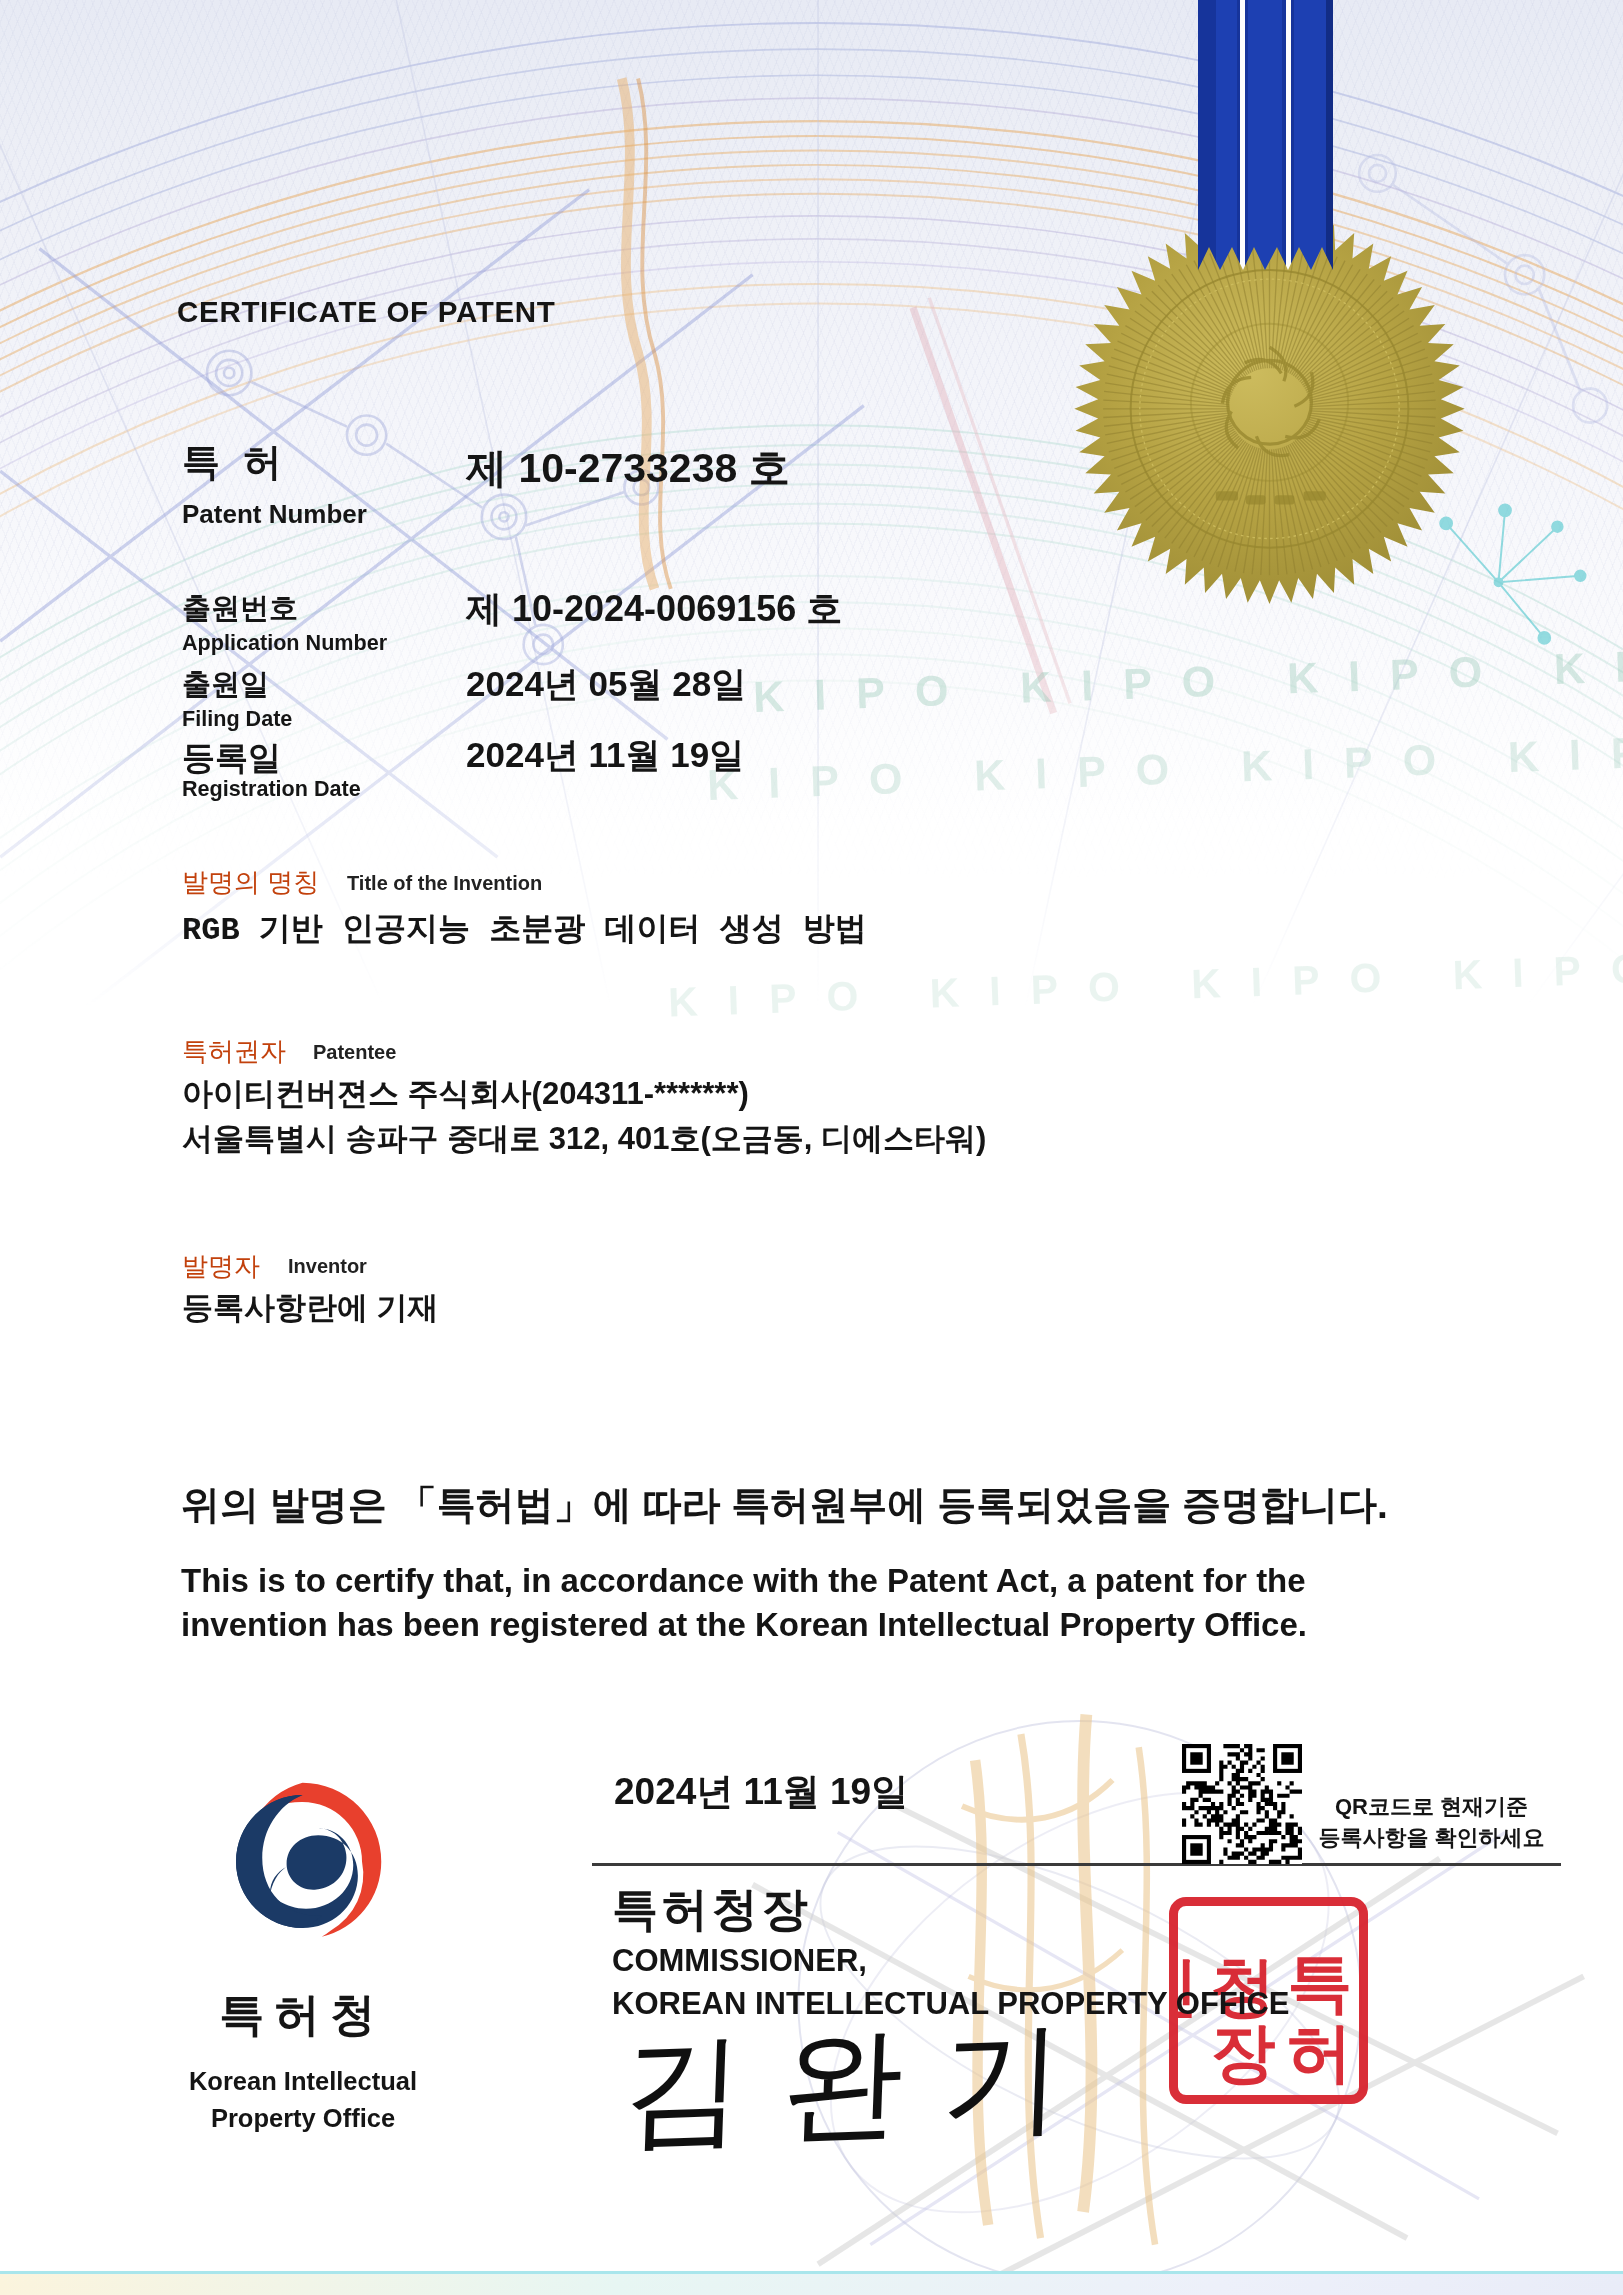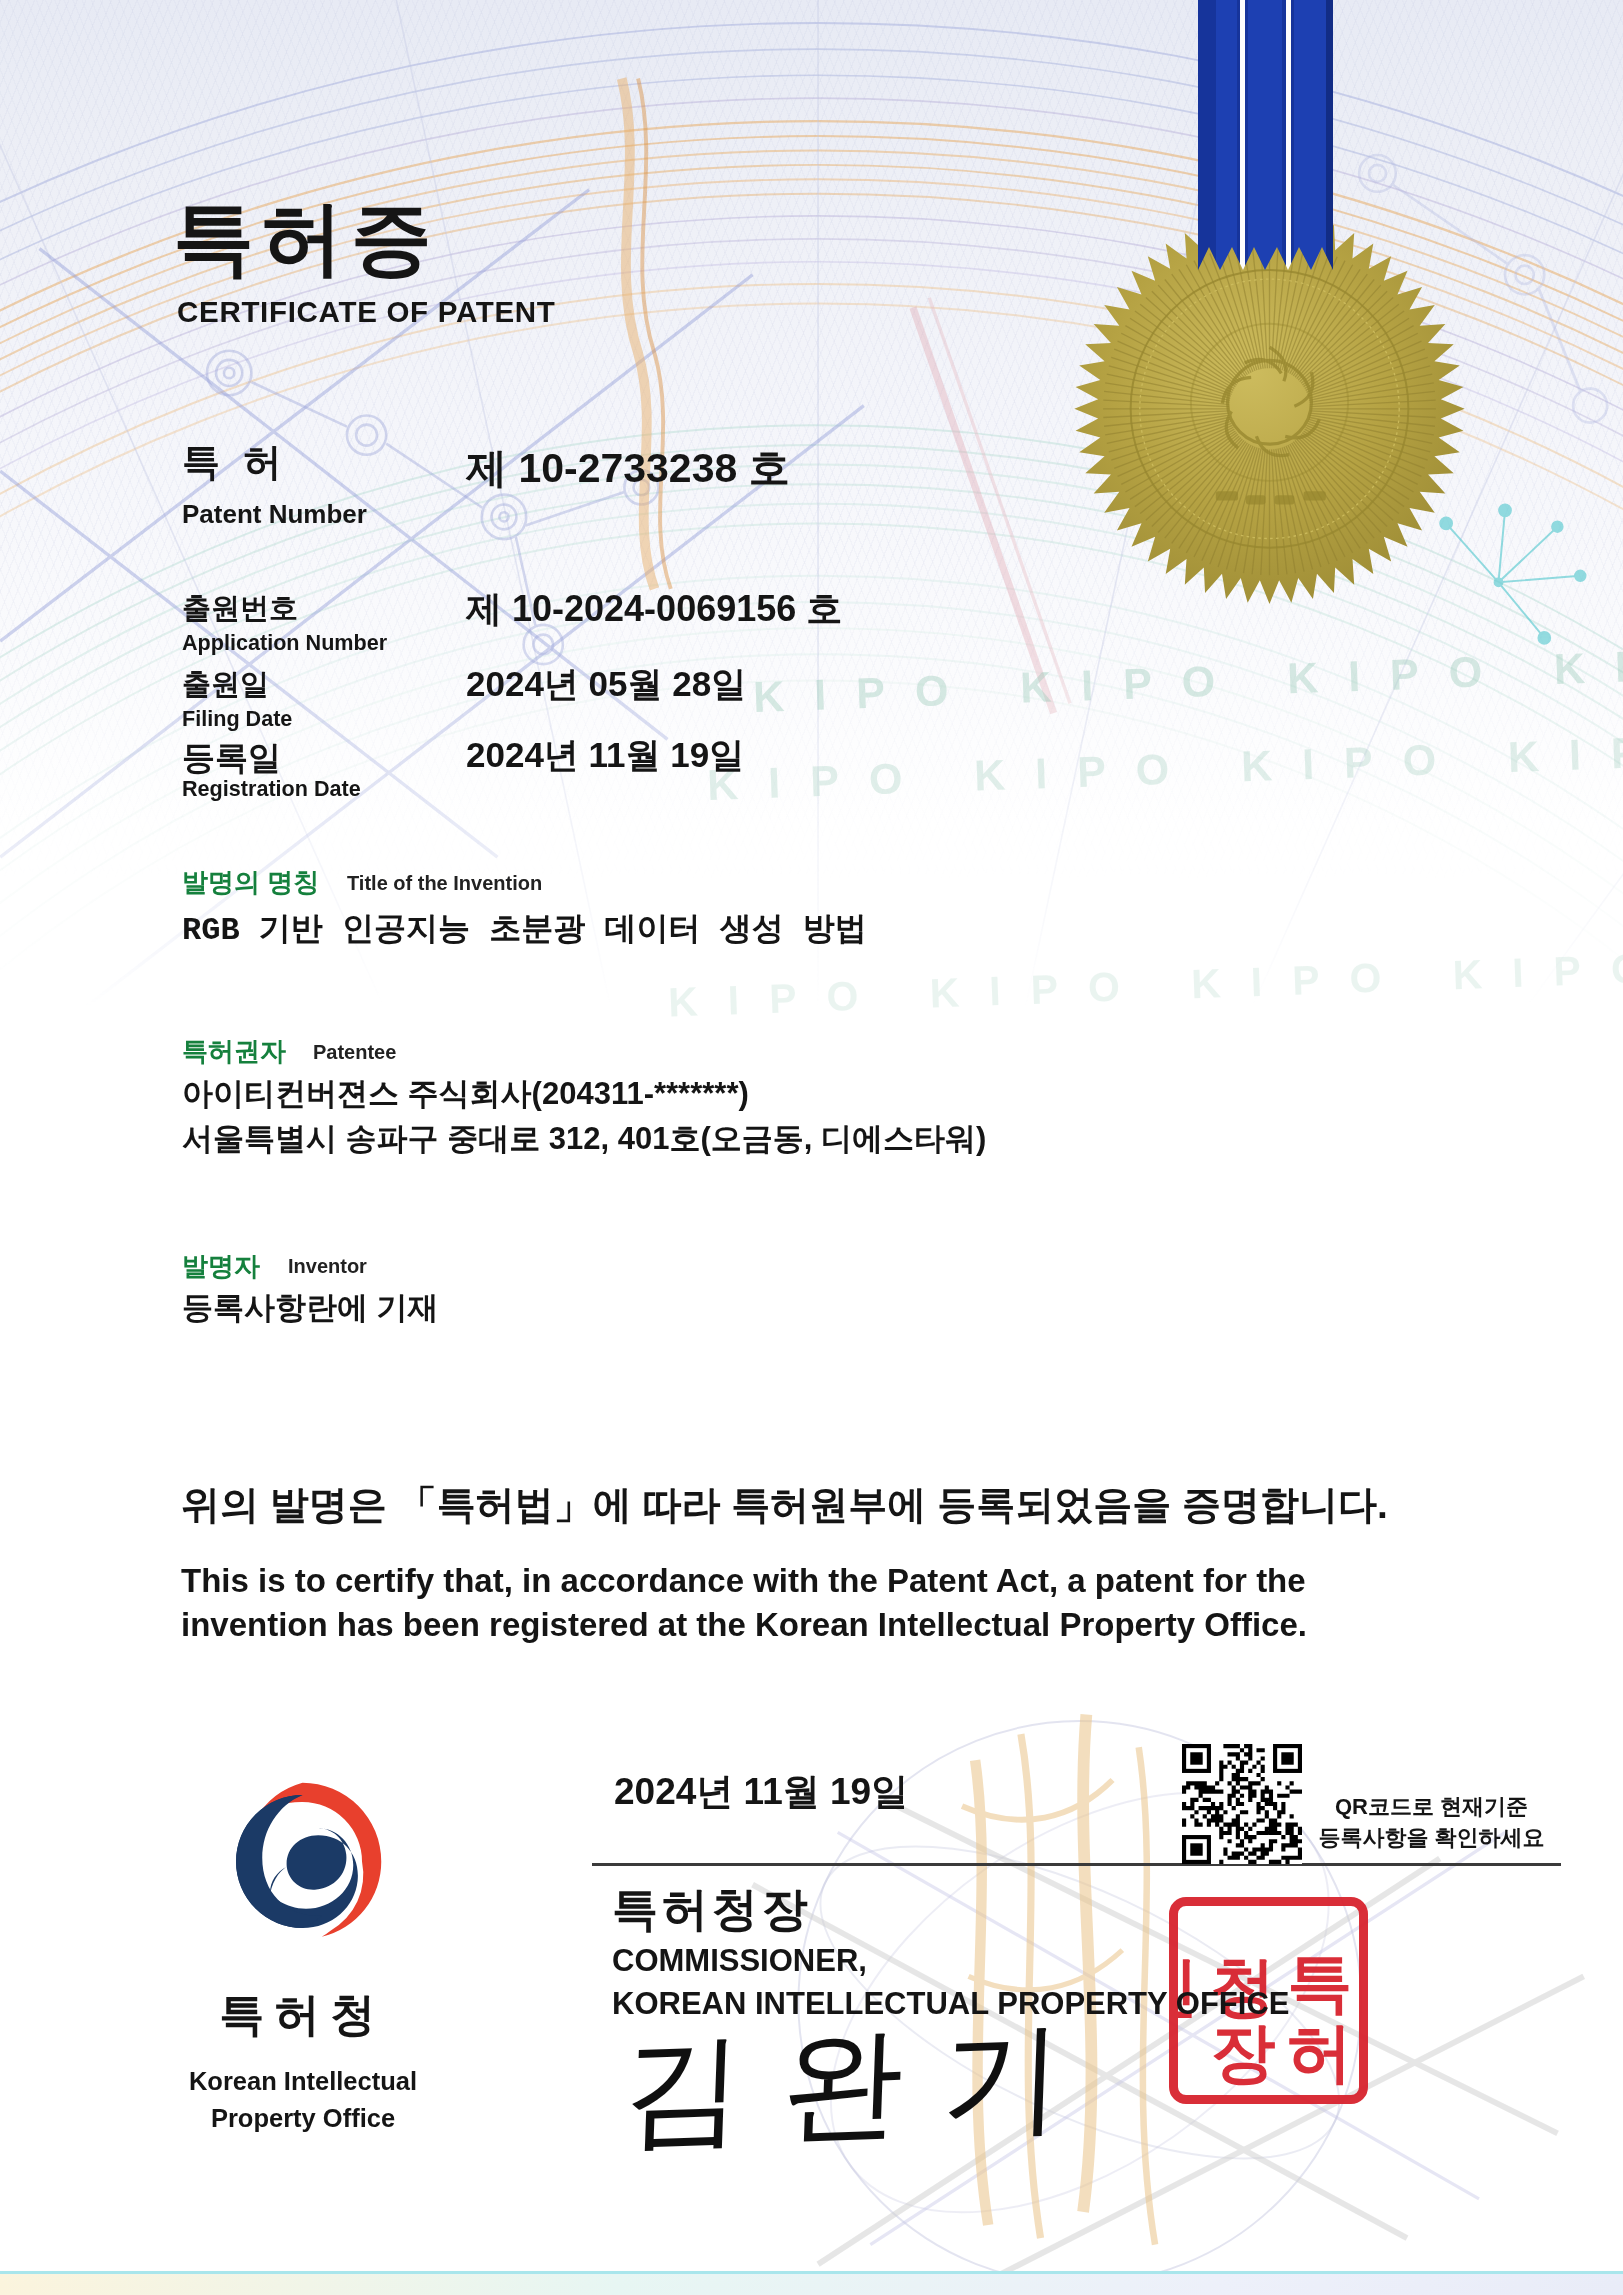--- a/index.html
+++ b/index.html
@@ -42,21 +42,21 @@
   .f0v{left:466px;top:441px;font-size:41px;text-align:right;}
   .f1l{left:182px;top:589px;font-size:29px;}
   .f1s{left:182px;top:630px;font-size:21.6px;}
   .f1v{left:466px;top:585px;font-size:36px;}
   .f2l{left:182px;top:665px;font-size:29px;}
   .f2s{left:182px;top:706px;font-size:21.6px;}
   .f2v{left:466px;top:661px;font-size:35px;}
   .f3l{left:182px;top:736px;font-size:33px;}
   .f3s{left:182px;top:776px;font-size:21.6px;}
   .f3v{left:466px;top:732px;font-size:35px;}
-  .sec-ko{font-size:26px;font-weight:700;z-index:5;color:#15803d;}
+  .sec-ko{font-size:26px;font-weight:400;z-index:5;color:#c2410c;}
   .sec-en{font-size:20px;font-weight:600;z-index:5;color:#222;}
   .inv-l{left:182px;top:865px;}
   .inv-e{left:347px;top:872px;}
   .inv-v{left:182px;top:907px;font-size:32px;font-family:Liberation Mono, monospace;}
   .pat-l{left:182px;top:1034px;}
   .pat-e{left:313px;top:1041px;}
   .pat-1{left:182px;top:1073px;font-size:31px;}
   .pat-2{left:182px;top:1118px;font-size:31px;}
   .invr-l{left:182px;top:1249px;}
   .invr-e{left:288px;top:1255px;}
@@ -227,21 +227,20 @@
     <g fill="#96862e" opacity=".7">
       <rect x="218" y="428" width="34" height="14" rx="4"></rect>
         <rect x="264" y="434" width="30" height="14" rx="4"></rect>
       <rect x="308" y="434" width="30" height="14" rx="4"></rect>
         <rect x="352" y="428" width="34" height="14" rx="4"></rect>
     </g>
   </svg>
 
   <div class="abs ribbon"></div>
 
-  <div class="abs t-ko">특허증</div>
   <div class="abs t-en">CERTIFICATE OF PATENT</div>
 
   <div class="abs lab f0l">특 허</div>
   <div class="abs sub f0s">Patent Number</div>
   <div class="abs val f0v">제 10-2733238 호</div>
 
   <div class="abs lab f1l">출원번호</div>
   <div class="abs sub f1s">Application Number</div>
   <div class="abs val f1v">제 10-2024-0069156 호</div>
 

